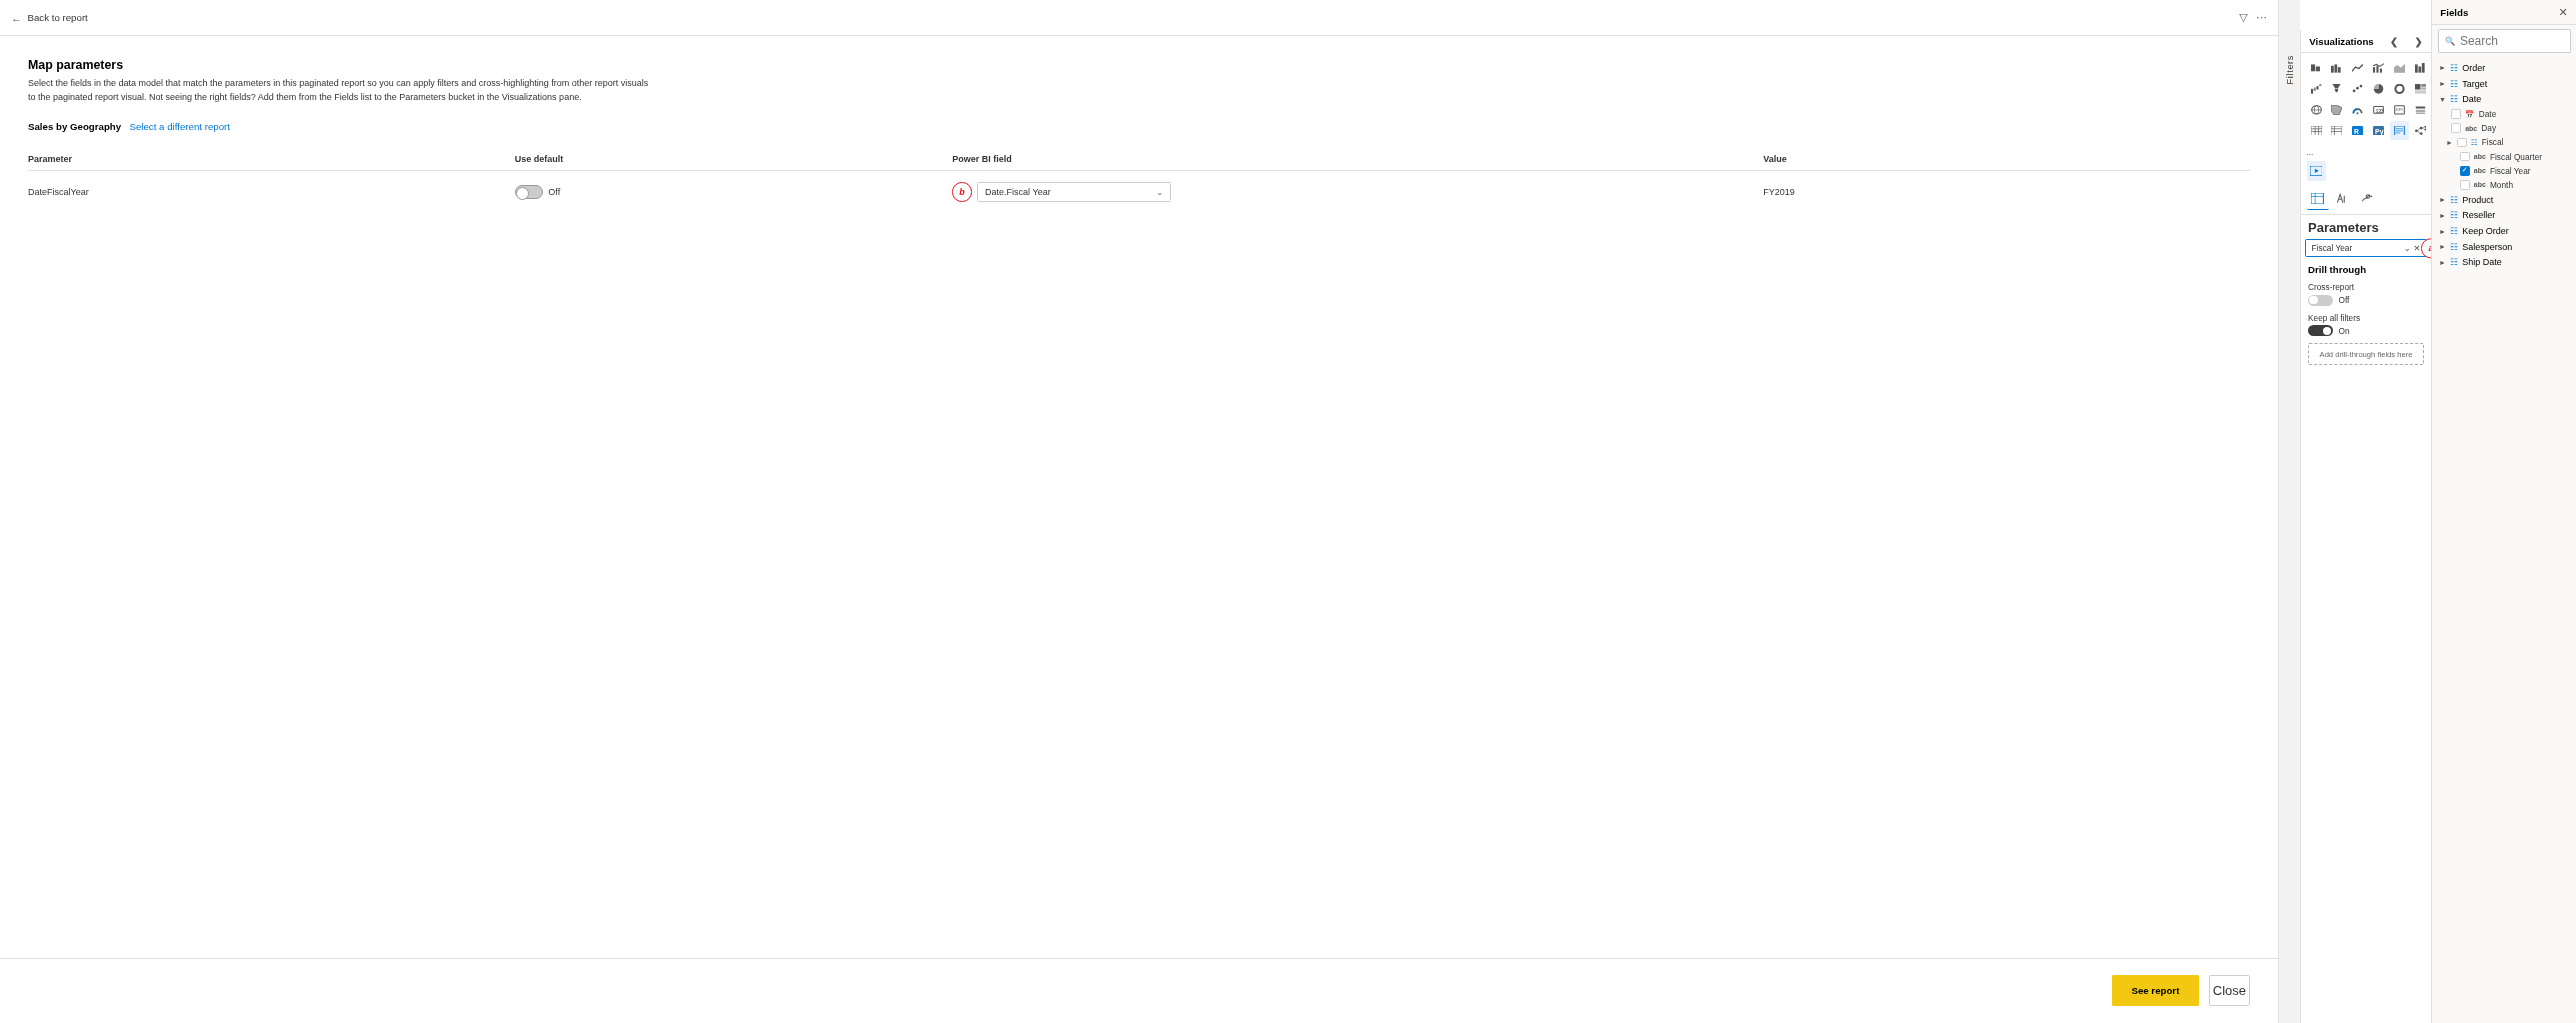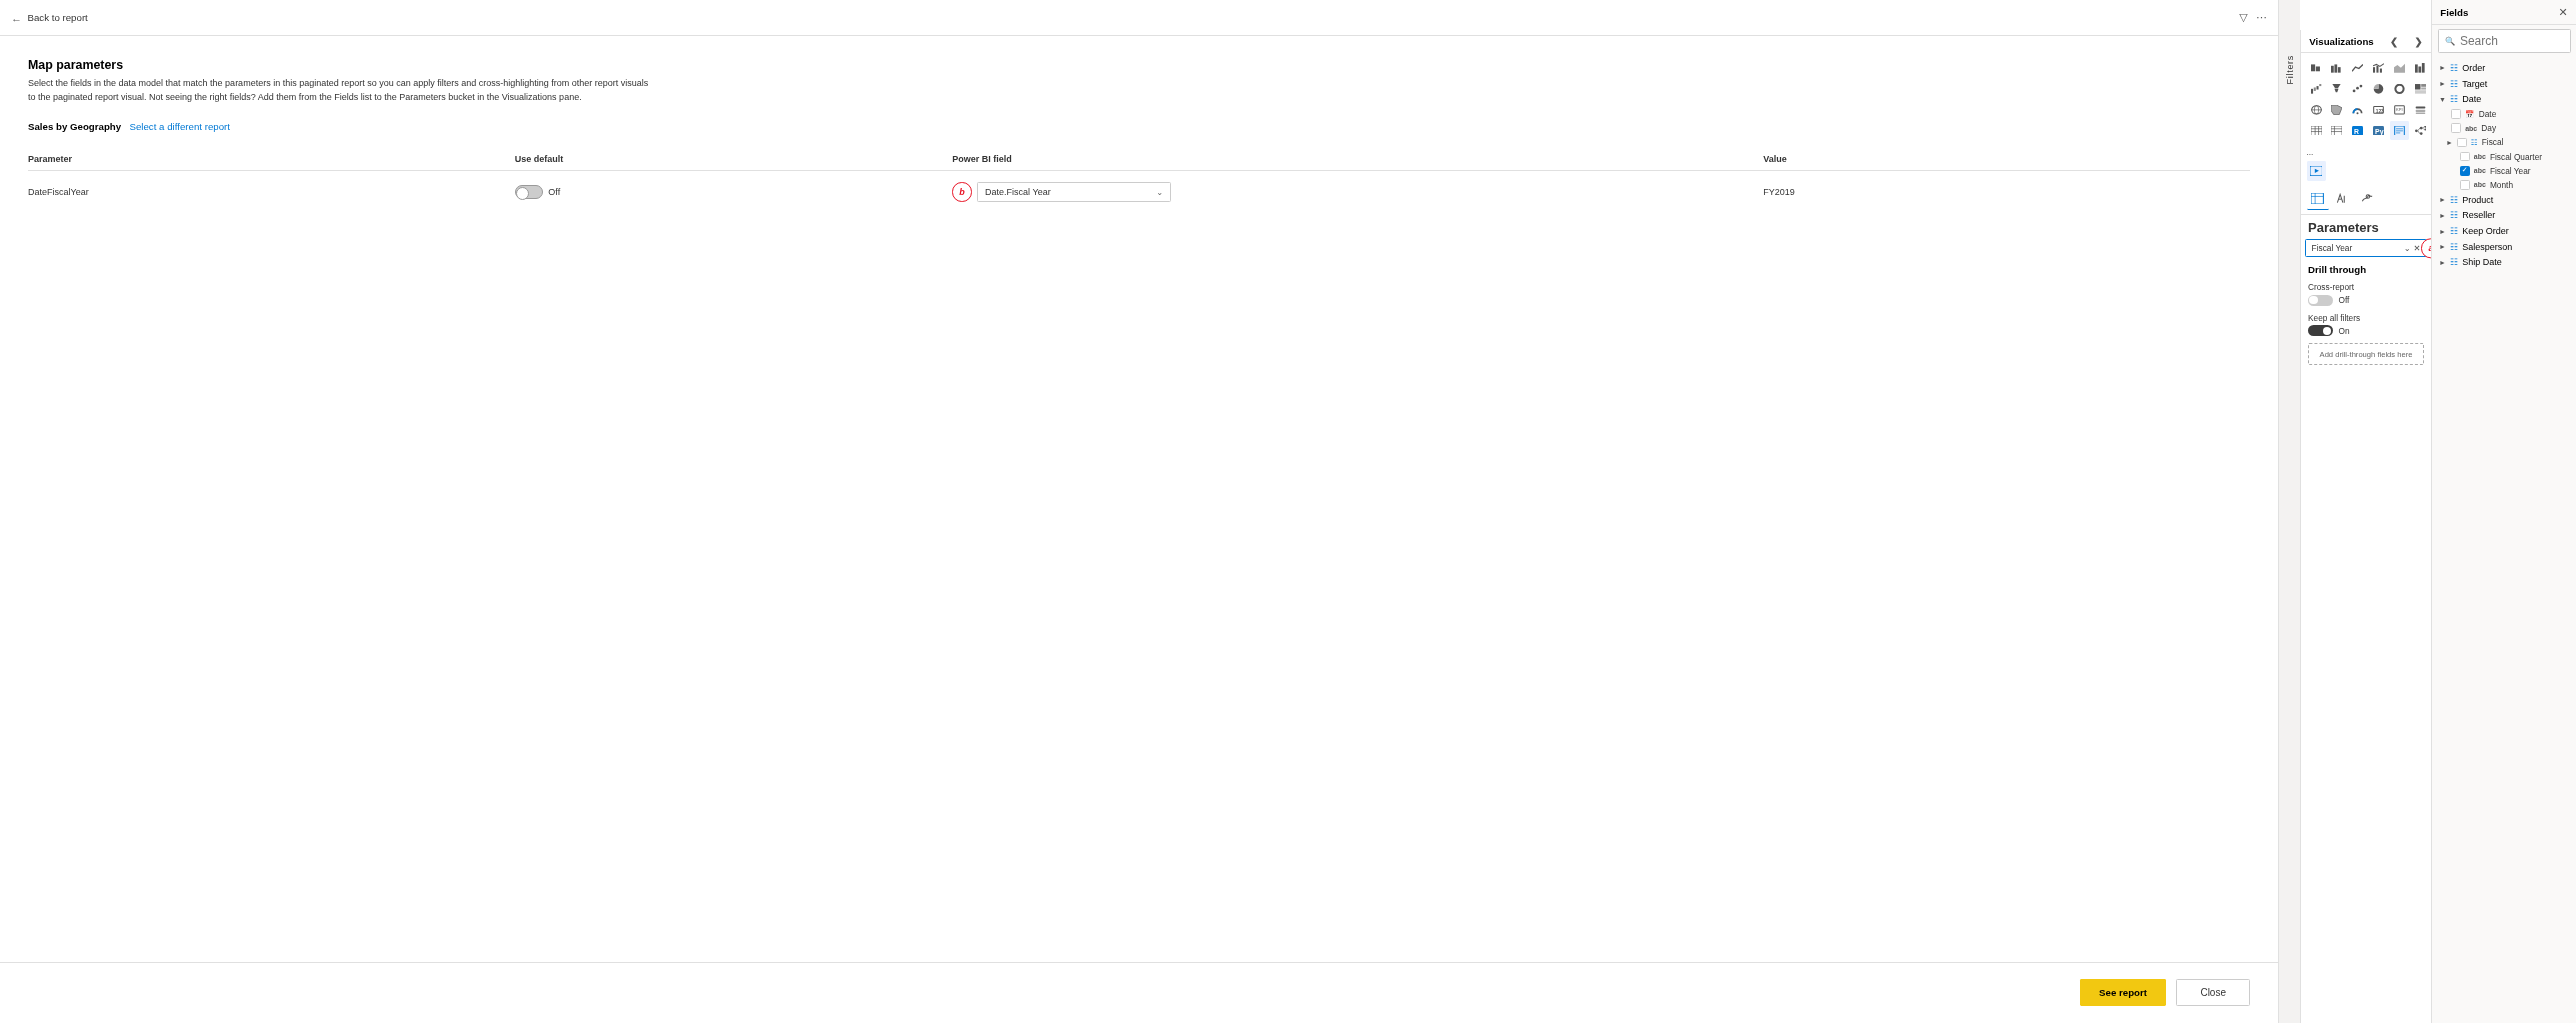--- a/index.html
+++ b/index.html
@@ -219,22 +219,22 @@
       font-size: 9.7px;
       font-weight: 600;
       cursor: pointer;
       border-radius: 1.4px;
     }
 
     .btn-close {
       background: #fff;
       color: #333;
       border: 0.7px solid #ccc;
-      padding: 7px 23px;
-      font-size: 10px;
+      padding: 7px 3px;
+      font-size: 13px;
       cursor: pointer;
       border-radius: 1.4px;
     }
 
     
     .filters-panel {
       width: 22px;
       background: #f3f2f1;
       border-left: 0.7px solid #e0e0e0;
       display: flex;

